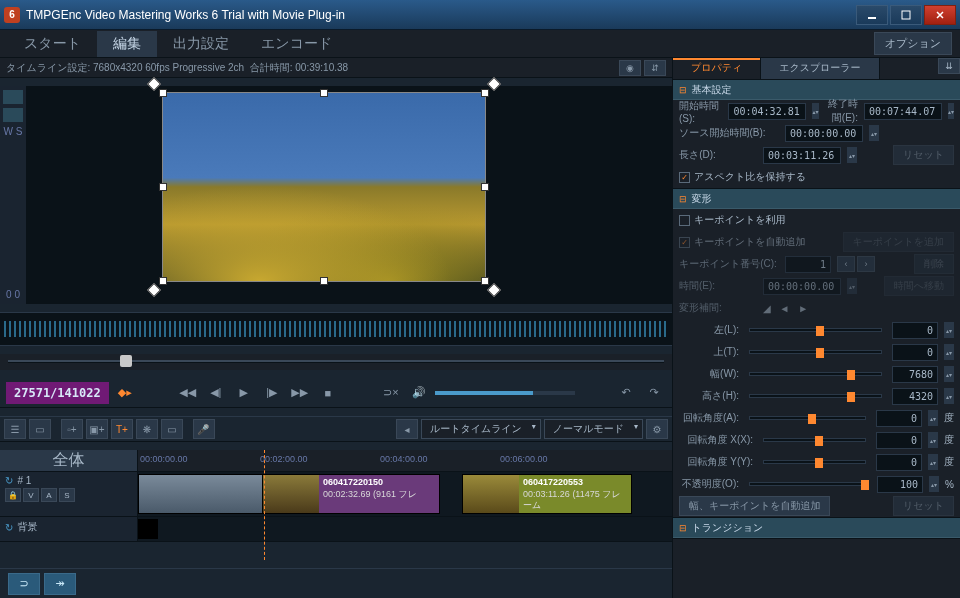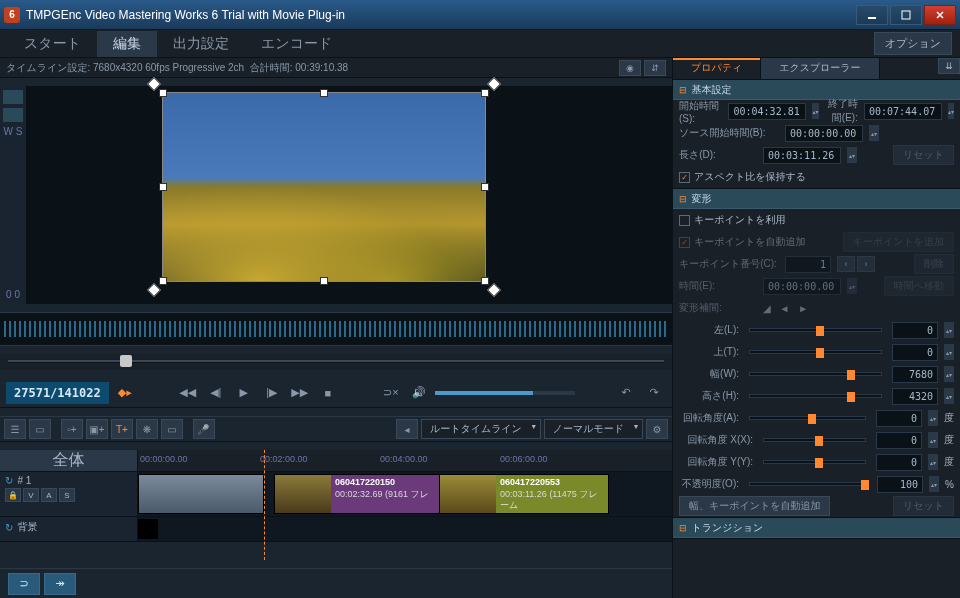--- a/index.html
+++ b/index.html
@@ -31,21 +31,21 @@
 .handle { position:absolute; width:8px; height:8px; background:#fff; border:1px solid #333; }
 .h-tl{top:-4px;left:-4px}.h-t{top:-4px;left:50%;margin-left:-4px}.h-tr{top:-4px;right:-4px}.h-l{top:50%;left:-4px;margin-top:-4px}.h-r{top:50%;right:-4px;margin-top:-4px}.h-bl{bottom:-4px;left:-4px}.h-b{bottom:-4px;left:50%;margin-left:-4px}.h-br{bottom:-4px;right:-4px}
 .diamond{position:absolute;width:10px;height:10px;background:#fff;border:1px solid #333;transform:rotate(45deg)}
 .d-tl{top:-14px;left:-14px}.d-tr{top:-14px;right:-14px}.d-bl{bottom:-14px;left:-14px}.d-br{bottom:-14px;right:-14px}
 .wave { height:34px; background:#0a1218; border-top:1px solid #2a3848; border-bottom:1px solid #2a3848; position:relative; }
 .wave::before{content:"";position:absolute;inset:8px 4px;background:repeating-linear-gradient(90deg,#2a6a8a 0 2px,transparent 2px 5px)}
 .scrub { height:16px; background:#1a2028; position:relative; padding:6px 8px; }
 .scrub .track { height:3px; background:#3a4858; position:relative; }
 .scrub .thumb { position:absolute; left:112px; top:-5px; width:12px; height:12px; background:#c8c8c8; border-radius:2px; }
 .transport { height:30px; display:flex; align-items:center; padding:0 6px; gap:4px; border-bottom:1px solid #0a1218; }
-.counter { background:#0c4a6e; padding:4px 8px; font-family:monospace; font-size:12px; font-weight:bold; color:#d8e8f8; }
+.counter { background:#701a75; padding:4px 8px; font-family:monospace; font-size:12px; font-weight:bold; color:#d8e8f8; }
 .tbtn { width:24px; height:22px; display:flex; align-items:center; justify-content:center; cursor:pointer; color:#8898a8; font-size:11px; }
 .tbtn.orange { color:#ff8830; }
 .vol { width:140px; height:4px; background:#2a3848; position:relative; }
 .vol::before{content:"";position:absolute;left:0;top:0;height:100%;width:70%;background:#4a9aca}
 .toolbar2 { height:26px; display:flex; align-items:center; padding:0 4px; gap:3px; border-top:1px solid #2a3848; border-bottom:1px solid #0a1218; }
 .tb2 { width:22px; height:20px; background:#2a3848; border:1px solid #3a4858; display:flex; align-items:center; justify-content:center; cursor:pointer; font-size:10px; color:#8898a8; }
 .tb2.orange{color:#ff8830}
 .combo { background:#1a2028; border:1px solid #3a4858; padding:2px 18px 2px 8px; font-size:10px; color:#a8b8c8; cursor:pointer; position:relative; }
 .combo::after{content:"▾";position:absolute;right:4px;top:2px;font-size:8px}
 .ruler { height:22px; background:#1a2028; display:flex; border-bottom:1px solid #0a1218; }
@@ -57,23 +57,23 @@
 .track .hdr .name { font-size:10px; color:#a8b8c8; display:flex; align-items:center; gap:4px; }
 .track .hdr .mini { display:flex; gap:2px; margin-top:2px; }
 .track .hdr .mini span { width:16px; height:14px; background:#2a3848; border:1px solid #3a4858; display:flex; align-items:center; justify-content:center; font-size:8px; cursor:pointer; }
 .track .lane { flex:1; position:relative; background:#0f1820; height:44px; }
 .track.bg .lane { height:24px; }
 .clip { position:absolute; top:2px; height:40px; border:1px solid #000; display:flex; overflow:hidden; }
 .clip .thumb { width:56px; height:100%; background:#3a4a5a; }
 .clip .meta { flex:1; padding:2px 4px; font-size:9px; line-height:1.3; }
 .clip.c1 { left:0; width:126px; background:#4a4a4a; }
 .clip.c1 .thumb { background:linear-gradient(#7a8a9a,#4a5a6a); width:126px; }
-.clip.c2 { left:136px; width:178px; background:#6a3a7a; }
+.clip.c2 { left:124px; width:178px; background:#6a3a7a; }
 .clip.c2 .thumb { background:linear-gradient(#8a7a3a,#4a3a1a); }
-.clip.c3 { left:301px; width:170px; background:#7a8a2a; }
+.clip.c3 { left:324px; width:170px; background:#7a8a2a; }
 .clip.c3 .thumb { background:linear-gradient(#9a8a3a,#5a4a1a); }
 .clip .title { color:#fff; font-weight:bold; }
 .clip .sub { color:#d8d8d8; }
 .bgclip { position:absolute; left:0; top:2px; width:20px; height:20px; background:#000; }
 .playhead { position:absolute; left:264px; top:0; bottom:0; width:1px; border-left:1px dashed #ff8830; pointer-events:none; }
 .bottombar { height:30px; display:flex; align-items:center; padding:0 8px; gap:4px; border-top:1px solid #2a3848; }
 .bbtn { width:32px; height:22px; background:#2a5a7a; border:1px solid #3a6a8a; display:flex; align-items:center; justify-content:center; cursor:pointer; color:#c8e8f8; }
 .right { flex:1; display:flex; flex-direction:column; background:#1a2028; overflow-y:auto; }
 .rtabs { height:22px; display:flex; border-bottom:1px solid #0a1218; }
 .rtab { padding:3px 18px; background:#2a3848; font-size:10px; cursor:pointer; border-right:1px solid #0a1218; position:relative; }

